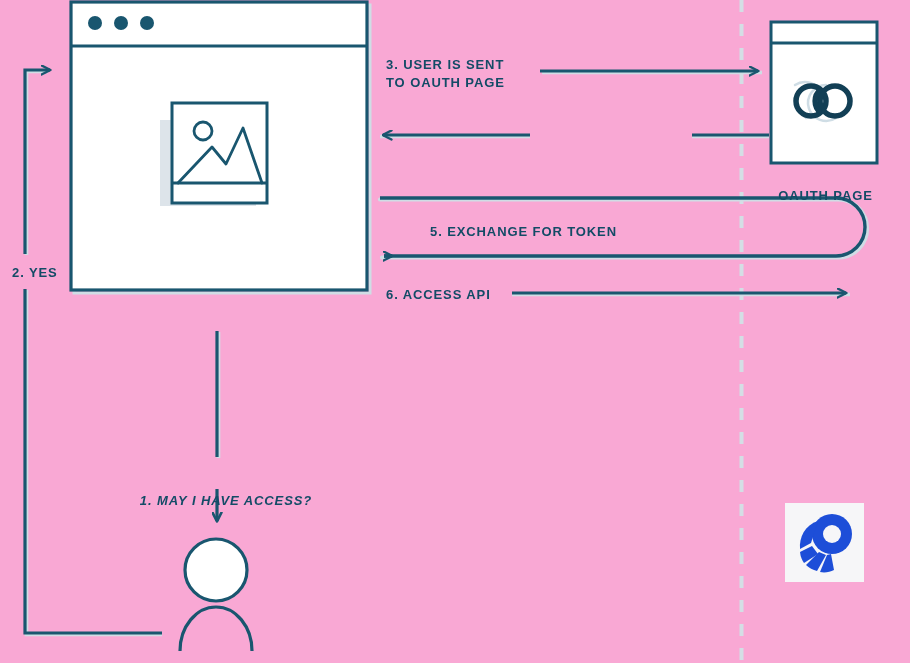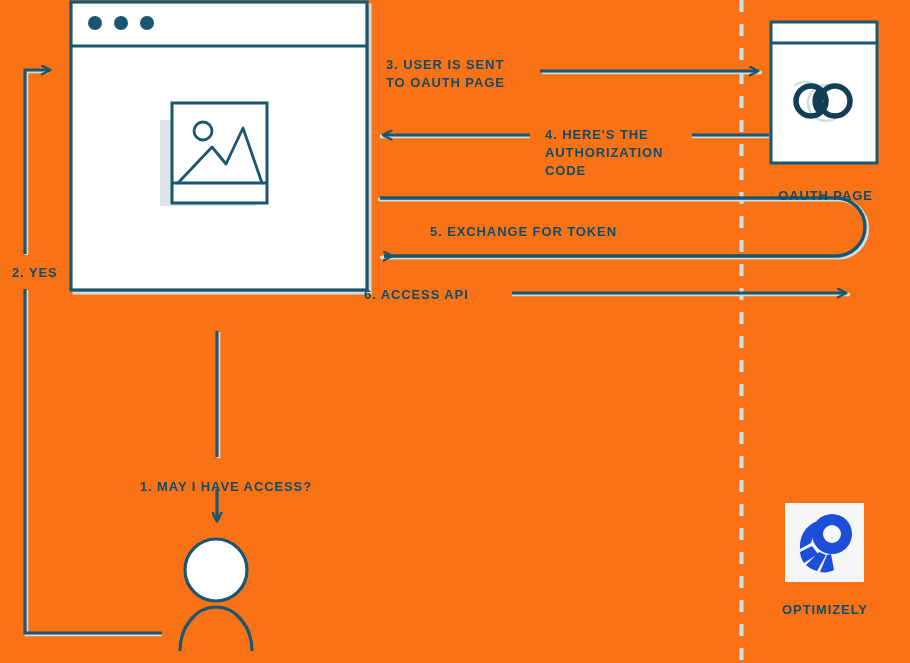--- a/index.html
+++ b/index.html
@@ -7,21 +7,21 @@
     padding: 0;
     background: #ffffff;
   }
   body {
     font-family: "Liberation Sans", sans-serif;
   }
   #canvas {
     position: relative;
     width: 910px;
     height: 663px;
-    background: #f97316;
+    background: #f9a8d4;
     overflow: hidden;
   }
   .svg-layer {
     position: absolute;
     top: 0;
     left: 0;
     width: 910px;
     height: 663px;
   }
   .lbl {
@@ -31,23 +31,23 @@
     font-weight: bold;
     font-size: 13px;
     letter-spacing: 0.9px;
     line-height: 18px;
     text-transform: uppercase;
     white-space: pre-line;
   }
   #label-step3 { left: 386px; top: 56px; width: 150px; }
   #label-step4 { left: 545px; top: 126px; width: 150px; }
   #label-step5 { left: 430px; top: 223px; width: 330px; }
-  #label-step6 { left: 364px; top: 286px; width: 130px; }
+  #label-step6 { left: 386px; top: 286px; width: 130px; }
   #label-step2 { left: 12px; top: 264px; width: 70px; }
-  #label-step1 { left: 116px; top: 478px; width: 220px; text-align: center; }
+  #label-step1 { left: 116px; top: 492px; width: 220px; text-align: center; font-style: italic; }
   #label-application { left: 121px; top: 301px; width: 200px; text-align: center; }
   #label-oauthpage { left: 748px; top: 174px; width: 155px; text-align: center; margin-top: 13px; }
   #label-optimizely { left: 745px; top: 601px; width: 160px; text-align: center; }
   #label-user { left: 146px; top: 646px; width: 140px; text-align: center; }
   .opt-logo-box {
     position: absolute;
     left: 785px;
     top: 503px;
     width: 79px;
     height: 79px;
@@ -162,31 +162,27 @@
         <path d="M15,49 C15.5,54 17,57 19,60 L33,51 L27,43 Z"></path>
         <path d="M21,62 C24,65 28,67 32,68 L41,52 L34,49 Z"></path>
         <path d="M35,69 C40,70 45,69 49,67 L46,51 L42,52 Z"></path>
       </g>
     </svg>
   </div>
 
   <div class="lbl" id="label-step3">3. USER IS SENT
 TO OAUTH PAGE</div>
 
-  <div class="lbl" id="label-step4">4. HERE'S THE
-AUTHORIZATION
-CODE</div>
 
   <div class="lbl" id="label-step5">5. EXCHANGE FOR TOKEN</div>
 
   <div class="lbl" id="label-step6">6. ACCESS API</div>
 
   <div class="lbl" id="label-step2">2. YES</div>
 
   <div class="lbl" id="label-step1">1. MAY I HAVE ACCESS?</div>
 
 
   <div class="lbl" id="label-oauthpage">OAUTH PAGE</div>
 
 
-  <div class="lbl" id="label-optimizely">OPTIMIZELY</div>
 
 </div>
 
 </body></html>

